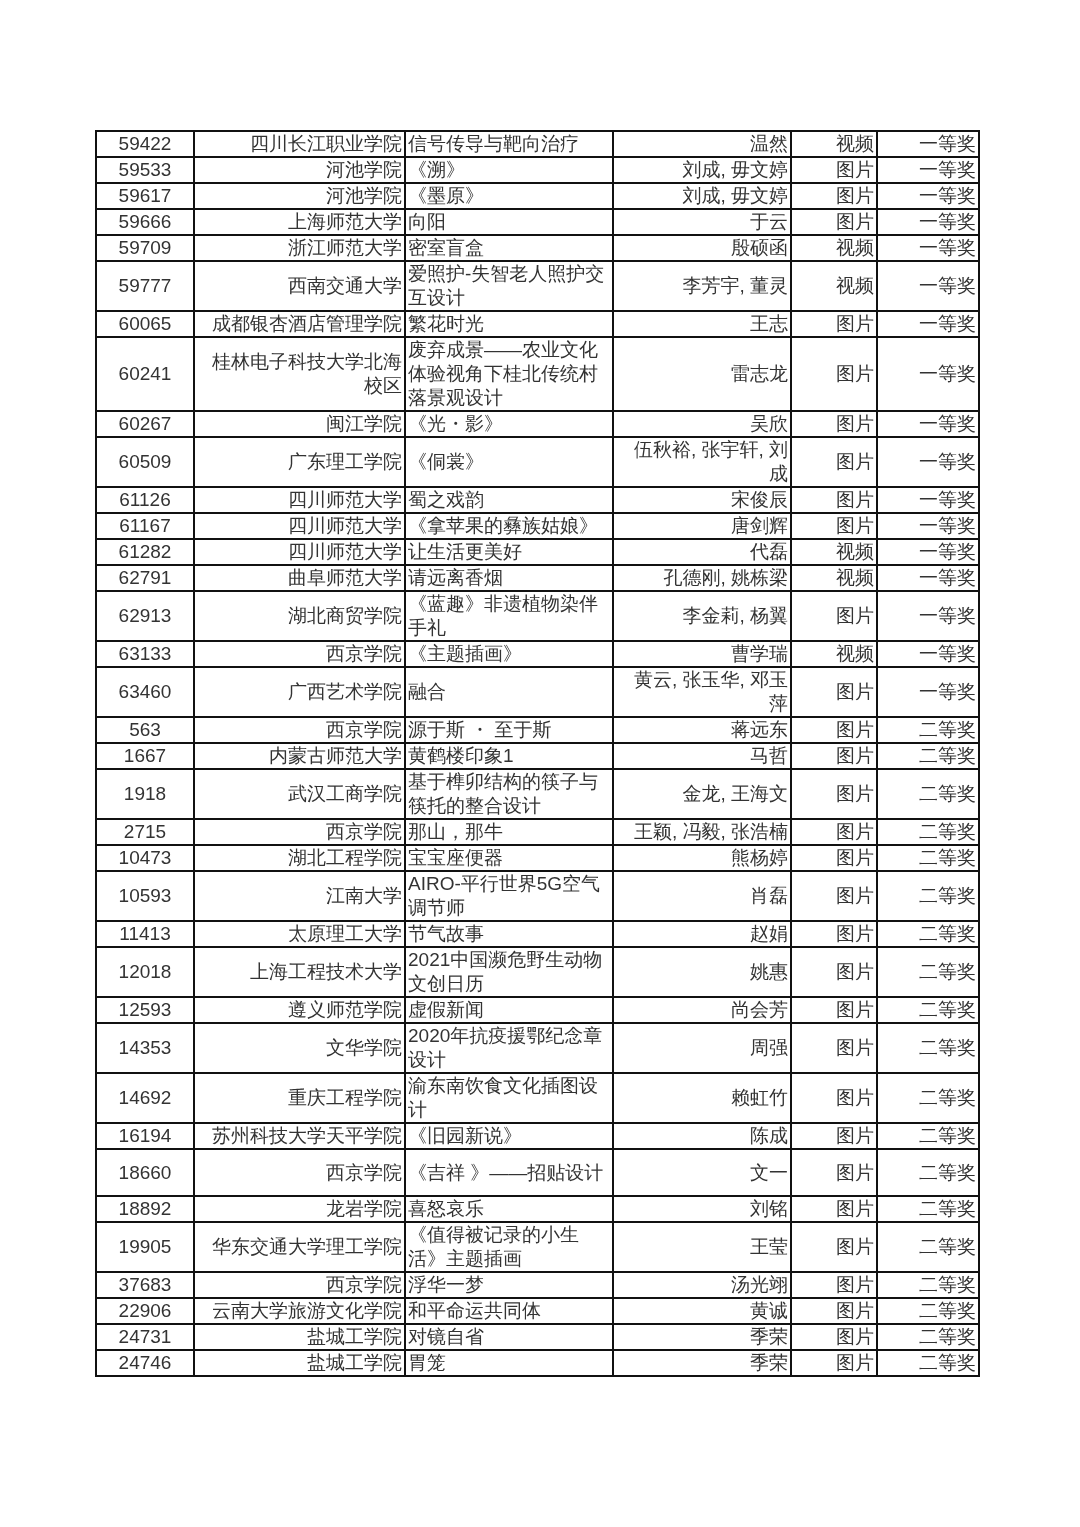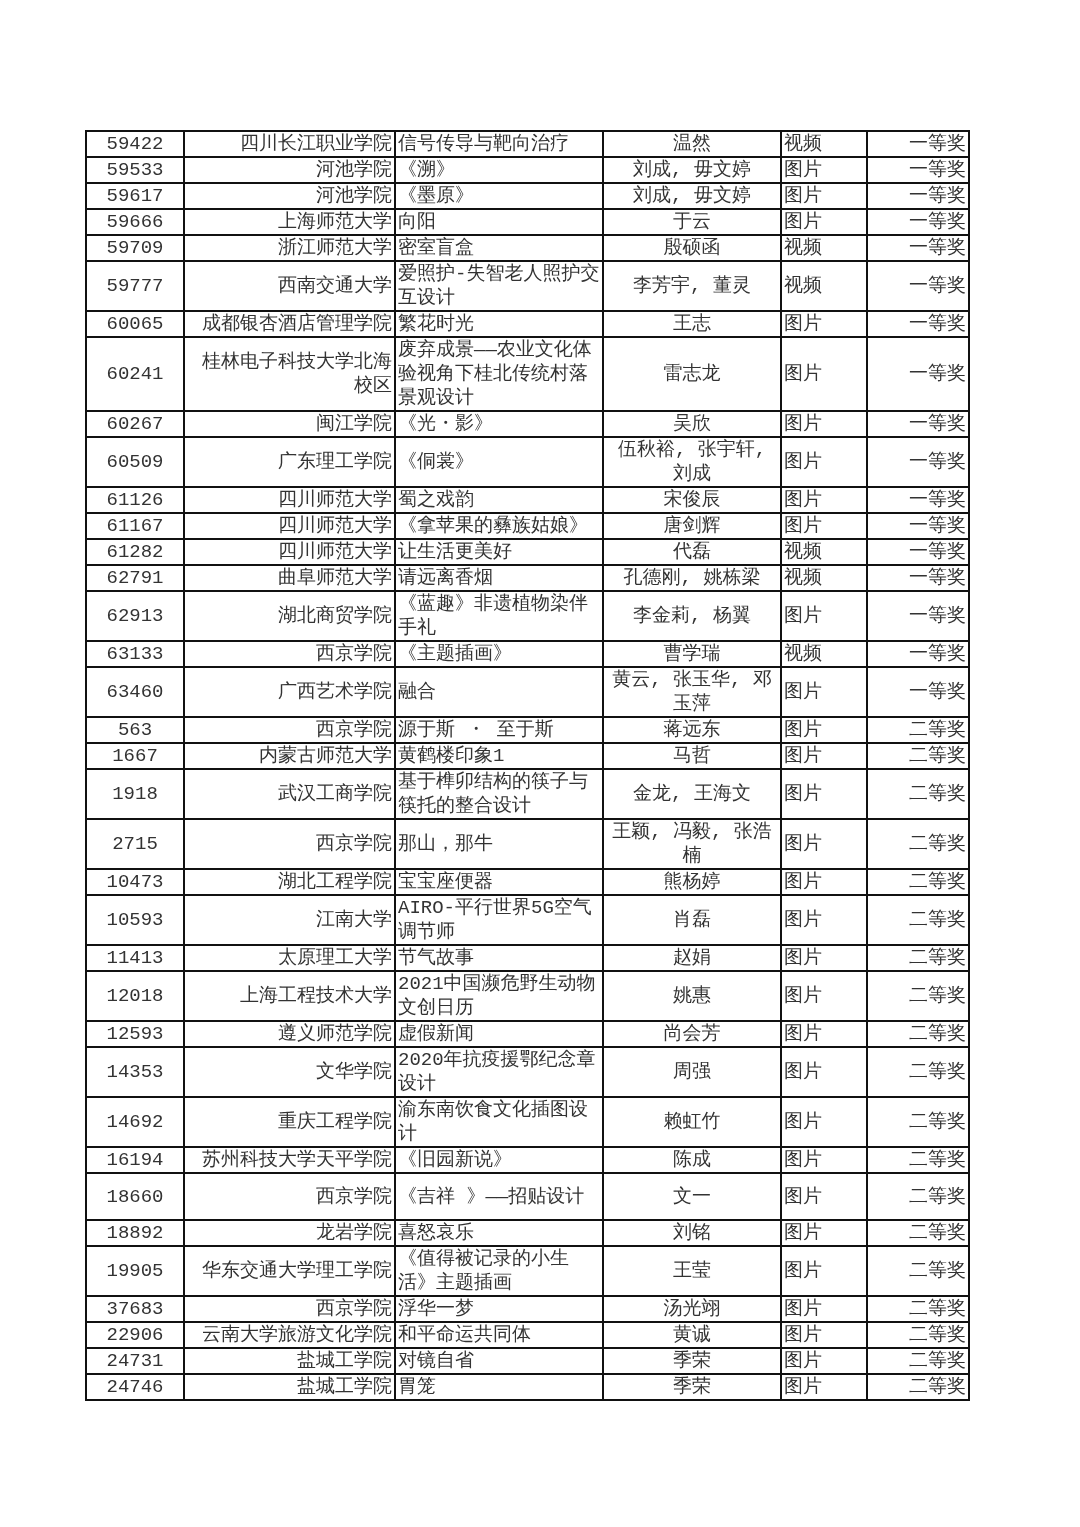--- a/index.html
+++ b/index.html
@@ -1,41 +1,41 @@
 <!DOCTYPE html>
 <html><head>
 <meta charset="utf-8">
 <style>
   html, body { margin: 0; padding: 0; background: #ffffff; }
   body { width: 1080px; height: 1527px; position: relative; overflow: hidden; }
   .page { position: absolute; left: 0; top: 0; width: 1080px; height: 1527px; background: #fff; }
   table.awards {
-    position: absolute; left: 85px; top: 130px;
+    position: absolute; left: 95px; top: 130px;
     border-collapse: collapse;
     table-layout: fixed;
     width: 883px;
-    font-family: Liberation Mono, monospace;
+    font-family: Liberation Sans, sans-serif;
     font-size: 19px;
     color: #333;
     border: 2px solid #111;
   }
   table.awards td {
     border: 2px solid #111;
     padding: 0 2px;
     line-height: 24px;
     vertical-align: middle;
     overflow: hidden;
     white-space: normal;
     word-break: break-all;
   }
   td.c-id { text-align: center; }
   td.c-school { text-align: right; }
   td.c-title { text-align: left; }
-  td.c-author { text-align: center; }
-  td.c-type { text-align: left; }
+  td.c-author { text-align: right; }
+  td.c-type { text-align: right; }
   td.c-award { text-align: right; }
   tr.h1 td { height: 20px; }
   tr.h2 td { height: 45px; }
   tr.h3 td { height: 69px; }
 </style>
 </head>
 <body>
 
 <div class="page">
   <table class="awards">

